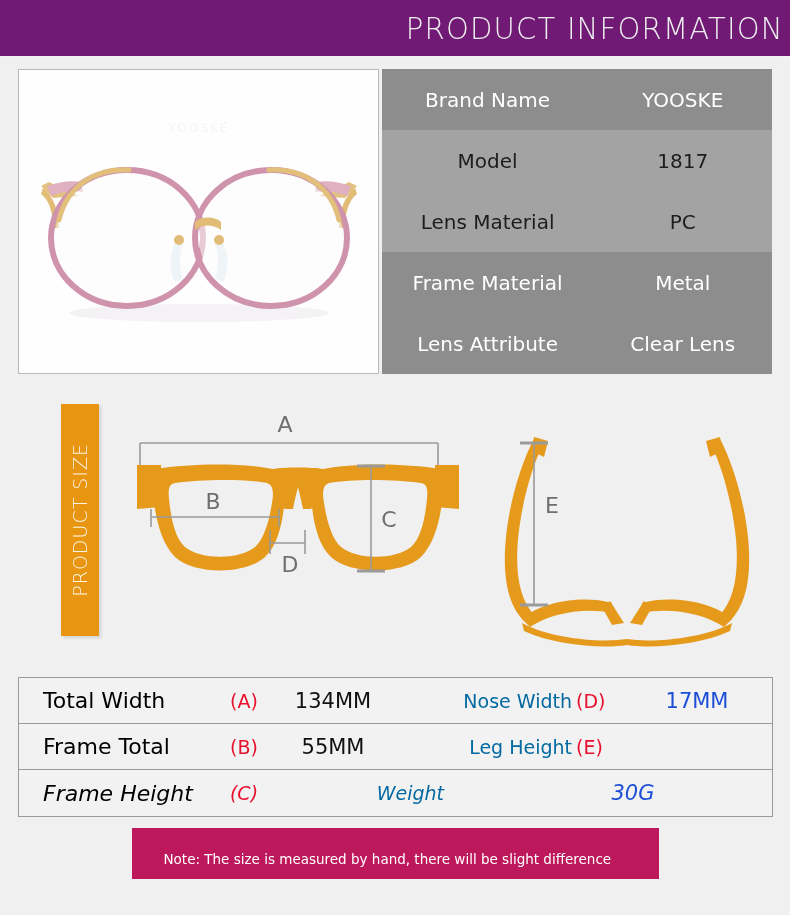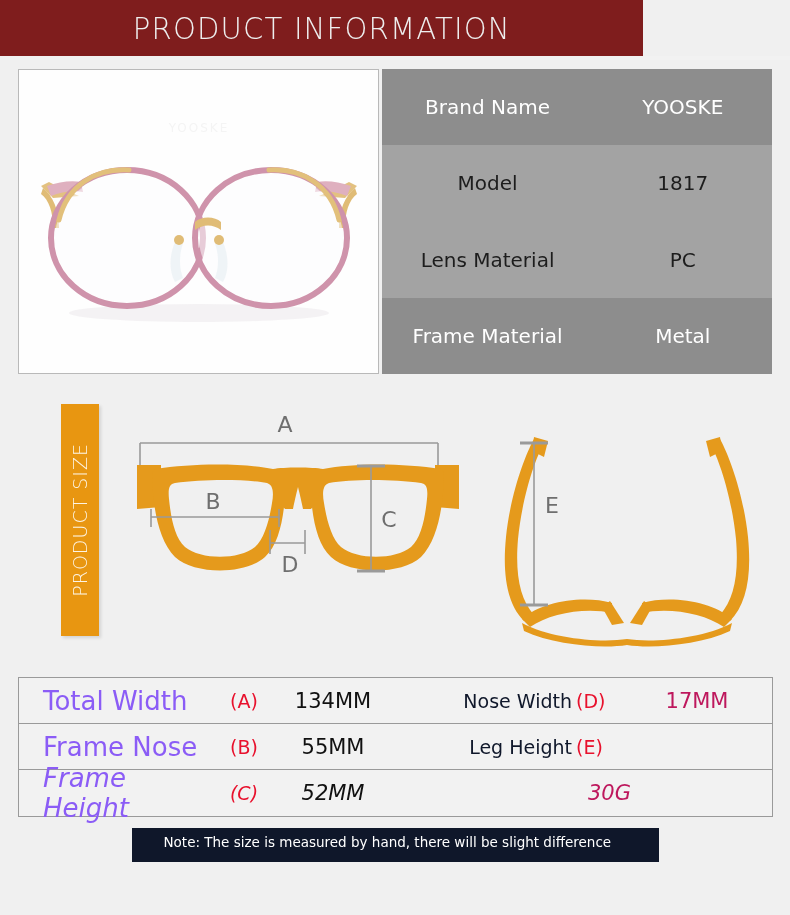--- a/index.html
+++ b/index.html
@@ -10,26 +10,26 @@
     width: 790px;
     height: 915px;
     background: #f0f0f0;
     font-family: "Liberation Sans", sans-serif;
     overflow: hidden;
     position: relative;
   }
 
   
   .header {
-    width: 643px;
+    width: 790px;
     height: 56px;
-    background: #7f1d1d;
+    background: #701a75;
     display: flex;
     align-items: center;
-    justify-content: center;
+    justify-content: flex-end;
     box-sizing: border-box;
   }
   .header-title {
     color: #eeeeee;
     font-size: 30px;
     letter-spacing: 1.2px;
     font-weight: 300;
     font-family: "DejaVu Sans", sans-serif;
     transform: scaleX(0.97);
   }
@@ -150,70 +150,70 @@
   }
   .meas-row:last-child { border-bottom: none; font-style: italic; }
   .meas-cell {
     display: flex;
     align-items: center;
     justify-content: center;
     box-sizing: border-box;
   }
   .meas-name {
     width: 200px;
-    font-size: 26px;
-    color: #8b5cf6;
+    font-size: 22px;
+    color: #000000;
     font-family: "DejaVu Sans", sans-serif;
     justify-content: flex-start;
     padding-left: 24px;
   }
   .meas-key {
     width: 50px;
     font-size: 19px;
     color: #e8112d;
     font-family: "DejaVu Sans", sans-serif;
   }
   .meas-val {
     width: 128px;
     font-size: 21px;
     color: #111111;
     font-family: "DejaVu Sans", sans-serif;
   }
   .meas-name2 {
     width: 175px;
     font-size: 19px;
-    color: #0f172a;
+    color: #0369a1;
     font-family: "DejaVu Sans", sans-serif;
     justify-content: flex-end;
   }
   .meas-key2 {
     width: 50px;
     font-size: 19px;
     color: #e8112d;
     font-family: "DejaVu Sans", sans-serif;
     justify-content: flex-start;
     padding-left: 4px;
   }
   .meas-val2 {
     flex: 1;
     font-size: 21px;
-    color: #be185d;
+    color: #1d4ed8;
     font-family: "DejaVu Sans", sans-serif;
   }
 
   
   .note-wrap {
     display: flex;
     justify-content: center;
     margin-top: 11px;
   }
   .note-box {
     width: 527px;
-    background: #0f172a;
-    padding: 5px 0 11px 32px;
+    background: #be185d;
+    padding: 22px 0 11px 32px;
     box-sizing: border-box;
   }
   .note-line {
     color: #ffffff;
     font-size: 13.5px;
     line-height: 18px;
     font-family: "DejaVu Sans", sans-serif;
   }
 </style>
 </head>
@@ -272,20 +272,24 @@
       <div class="spec-value">1817</div>
     </div>
     <div class="spec-row light">
       <div class="spec-label">Lens Material</div>
       <div class="spec-value">PC</div>
     </div>
     <div class="spec-row dark">
       <div class="spec-label">Frame Material</div>
       <div class="spec-value">Metal</div>
     </div>
+    <div class="spec-row dark">
+      <div class="spec-label">Lens Attribute</div>
+      <div class="spec-value">Clear Lens</div>
+    </div>
   </div>
 </div>
 
 <div class="size-section">
 
   <div class="size-banner">
     <span>PRODUCT SIZE</span>
   </div>
 
   <svg class="diagram-front" width="330" height="230" viewBox="0 0 330 230">
@@ -371,31 +375,31 @@
   <div class="meas-row">
     <div class="meas-cell meas-name">Total Width</div>
     <div class="meas-cell meas-key">(A)</div>
     <div class="meas-cell meas-val">134MM</div>
     <div class="meas-cell meas-name2">Nose Width</div>
     <div class="meas-cell meas-key2">(D)</div>
     <div class="meas-cell meas-val2">17MM</div>
   </div>
 
   <div class="meas-row">
-    <div class="meas-cell meas-name">Frame Nose</div>
+    <div class="meas-cell meas-name">Frame Total</div>
     <div class="meas-cell meas-key">(B)</div>
     <div class="meas-cell meas-val">55MM</div>
     <div class="meas-cell meas-name2">Leg Height</div>
     <div class="meas-cell meas-key2">(E)</div>
   </div>
 
   <div class="meas-row">
     <div class="meas-cell meas-name">Frame Height</div>
     <div class="meas-cell meas-key">(C)</div>
-    <div class="meas-cell meas-val">52MM</div>
+    <div class="meas-cell meas-name2">Weight</div>
     <div class="meas-cell meas-key2"></div>
     <div class="meas-cell meas-val2">30G</div>
   </div>
 </div>
 
 <div class="note-wrap">
   <div class="note-box">
     <div class="note-line">Note: The size is measured by hand, there will be slight difference</div>
   </div>
 </div>

